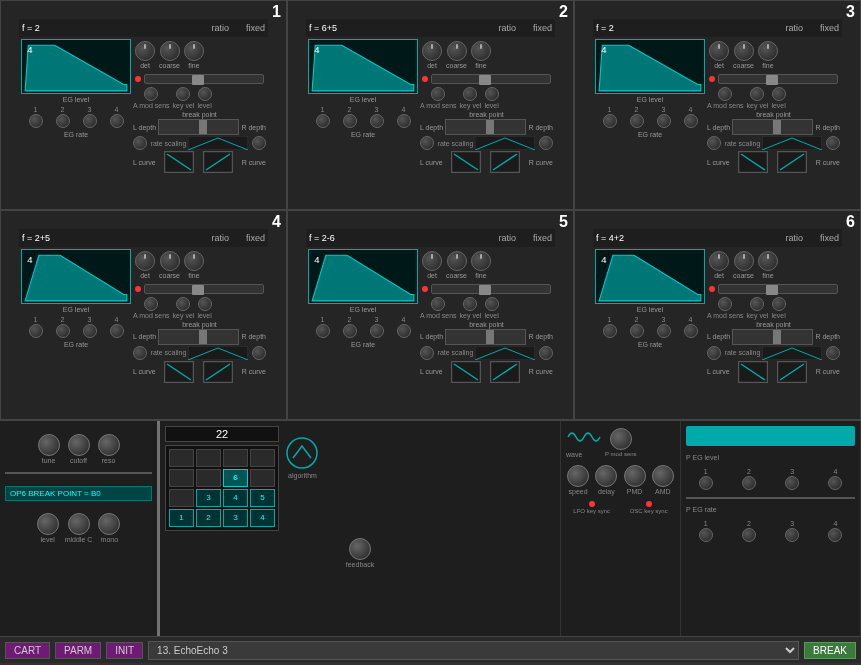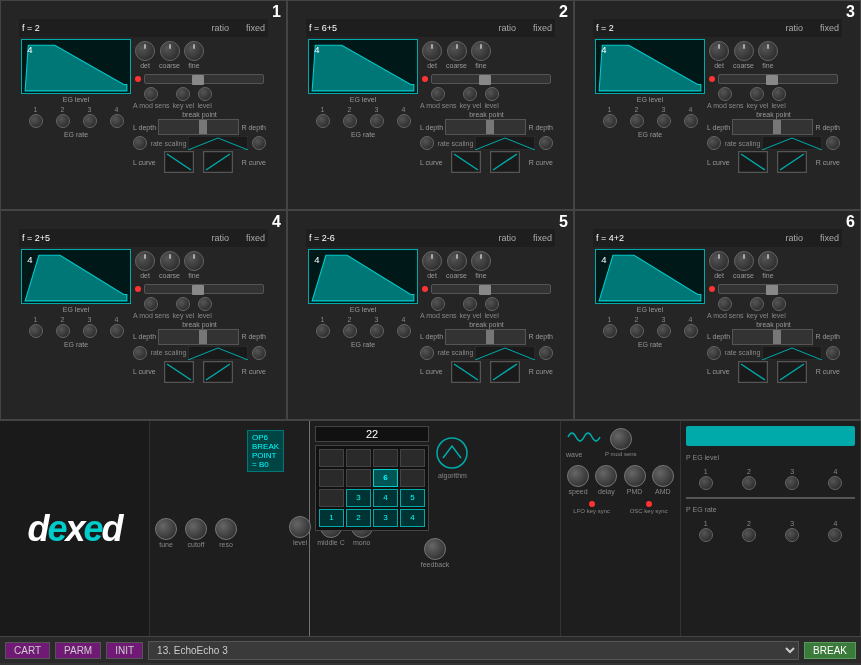--- a/index.html
+++ b/index.html
@@ -261,23 +261,24 @@
       align-items: center;
       justify-content: center;
       border-right: 1px solid #333;
       flex-direction: column;
       padding: 5px;
     }
 
     .bottom-controls-1 {
       width: 160px;
       display: flex;
+      flex-direction: column;
       padding: 5px;
       gap: 5px;
-      border-right: 1px solid #737373;
+      border-right: 3px solid #737373;
     }
 
     .bottom-controls-2 {
       flex: 1;
       display: flex;
       flex-direction: column;
       padding: 5px;
       gap: 3px;
       border-right: 1px solid #333;
     }
@@ -1226,25 +1227,20 @@
             </div>
           </div>
 
         </div>
       </div>
     </div>
     </div>
 
   <div class="bottom-panel">
 
-    <div class="logo-section">
-      <div style="font-size:36px;font-weight:900;color:#fff;font-style:italic;letter-spacing:-2px;">
-        d<span style="color:#00cccc">e</span>x<span style="color:#00cccc">e</span>d
-      </div>
-    </div>
 
     <div class="bottom-controls-1">
       <div class="flex-row" style="margin-top:8px; gap:8px; justify-content:center;">
         <div class="flex-col">
           <div class="medium-knob"></div>
           <span class="row-label">tune</span>
         </div>
         <div class="flex-col">
           <div class="medium-knob"></div>
           <span class="row-label">cutoff</span>

